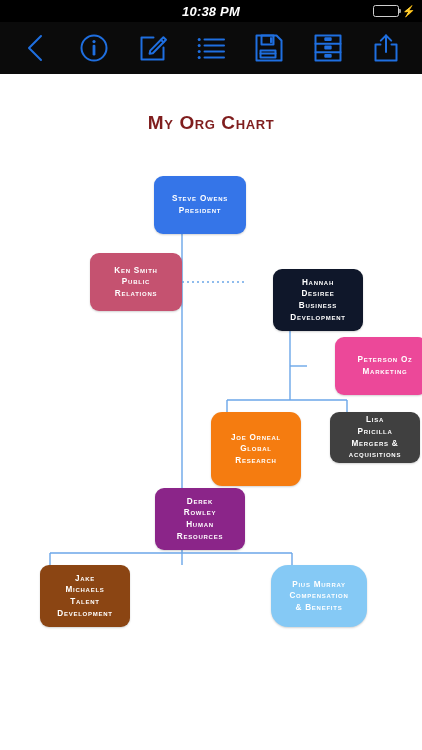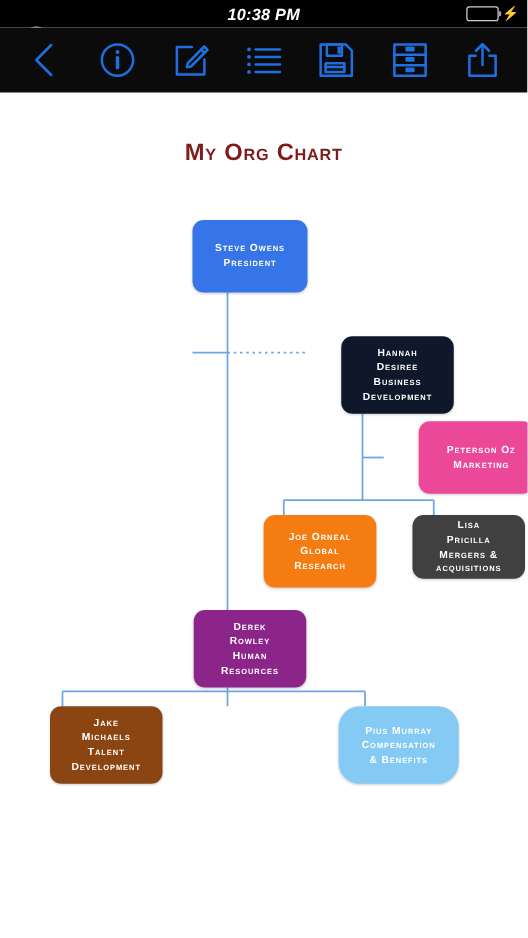--- a/index.html
+++ b/index.html
@@ -209,34 +209,39 @@
     <line class="link" x1="50" y1="553" x2="50" y2="565"></line>
     <line class="link" x1="182" y1="553" x2="182" y2="565"></line>
     <line class="link" x1="292" y1="553" x2="292" y2="565"></line>
   </svg>
 
   <div class="node" style="left:126px; top:176px; width:92px; height:58px; background:#3575e8;">
     <span>Steve Owens
 President</span>
   </div>
 
+  <div class="node" style="left:62px; top:253px; width:92px; height:58px; background:#c55270;">
+    <span>Ken Smith
+Public
+Relations</span>
+  </div>
 
   <div class="node" style="left:245px; top:269px; width:90px; height:62px; background:#0f172a;">
     <span>Hannah
 Desiree
 Business
 Development</span>
   </div>
 
   <div class="node" style="left:307px; top:337px; width:92px; height:58px; background:#ec4899;padding-left:12px;">
     <span>Peterson Oz
 Marketing</span>
   </div>
 
-  <div class="node" style="left:183px; top:412px; width:90px; height:58px; background:#f57c10;">
+  <div class="node" style="left:183px; top:412px; width:90px; height:74px; background:#f57c10;border-radius:11px;">
     <span>Joe Orneal
 Global
 Research</span>
   </div>
 
   <div class="node" style="left:302px; top:412px; width:90px; height:51px; background:#404040;">
     <span>Lisa
 Pricilla
 Mergers &amp;
 acquisitions</span>

